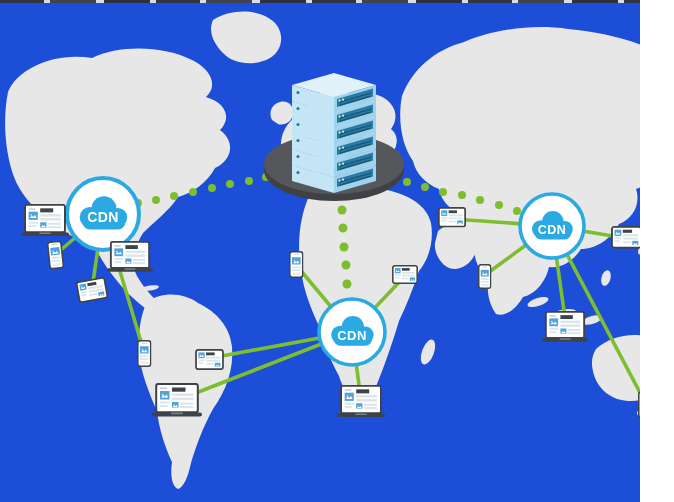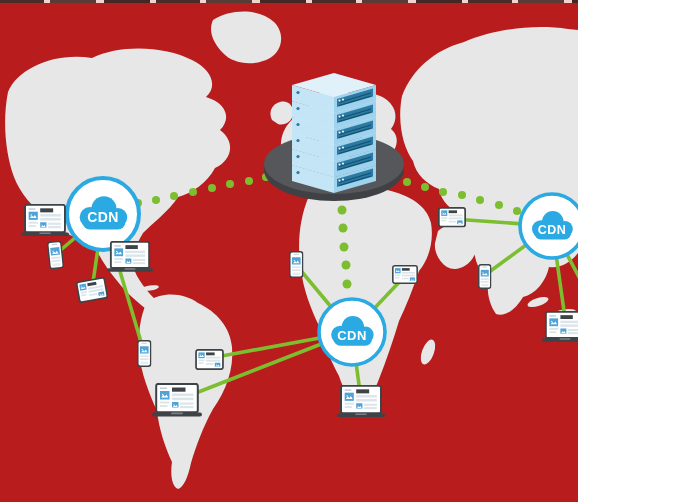--- a/index.html
+++ b/index.html
@@ -1,16 +1,16 @@
 <!DOCTYPE html>
 <html><head>
 <meta charset="utf-8">
 <style>
   html,body{margin:0;padding:0;background:#fff;}
-  .stage{position:relative;width:578px;height:502px;background:#b91c1c;overflow:hidden;
+  .stage{position:relative;width:640px;height:502px;background:#1d4ed8;overflow:hidden;
          font-family:"Liberation Sans",sans-serif;}
   .top-edge{position:absolute;top:0;left:0;width:100%;height:3px;opacity:.85;
     background:repeating-linear-gradient(90deg,#34312c 0 44px,#faf6ee 44px 50px,#46423b 50px 96px,#faf6ee 96px 104px,#2e2b27 104px 150px,#faf6ee 150px 156px);}
   svg.scene{position:absolute;top:0;left:0;}
   text.cdn-label{font-family:"Liberation Sans",sans-serif;font-weight:700;fill:#ffffff;
     text-anchor:middle;letter-spacing:.4px;}
 </style>
 </head>
 <body>
 

